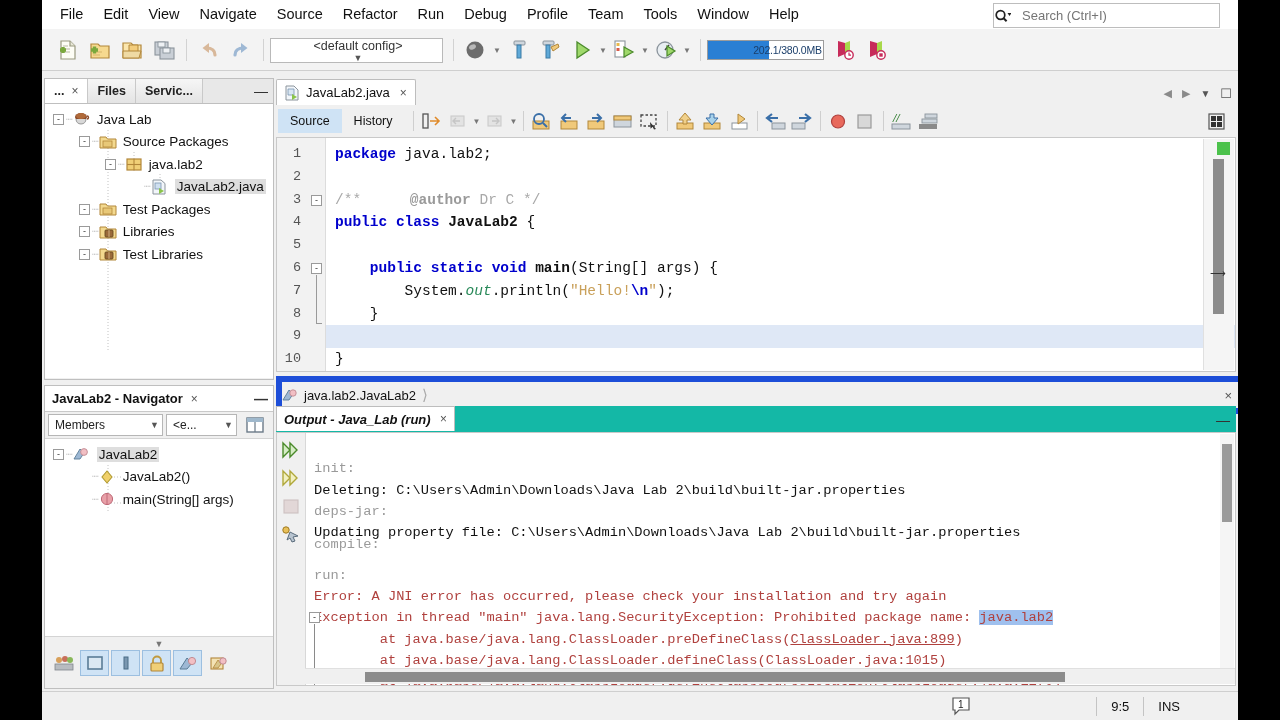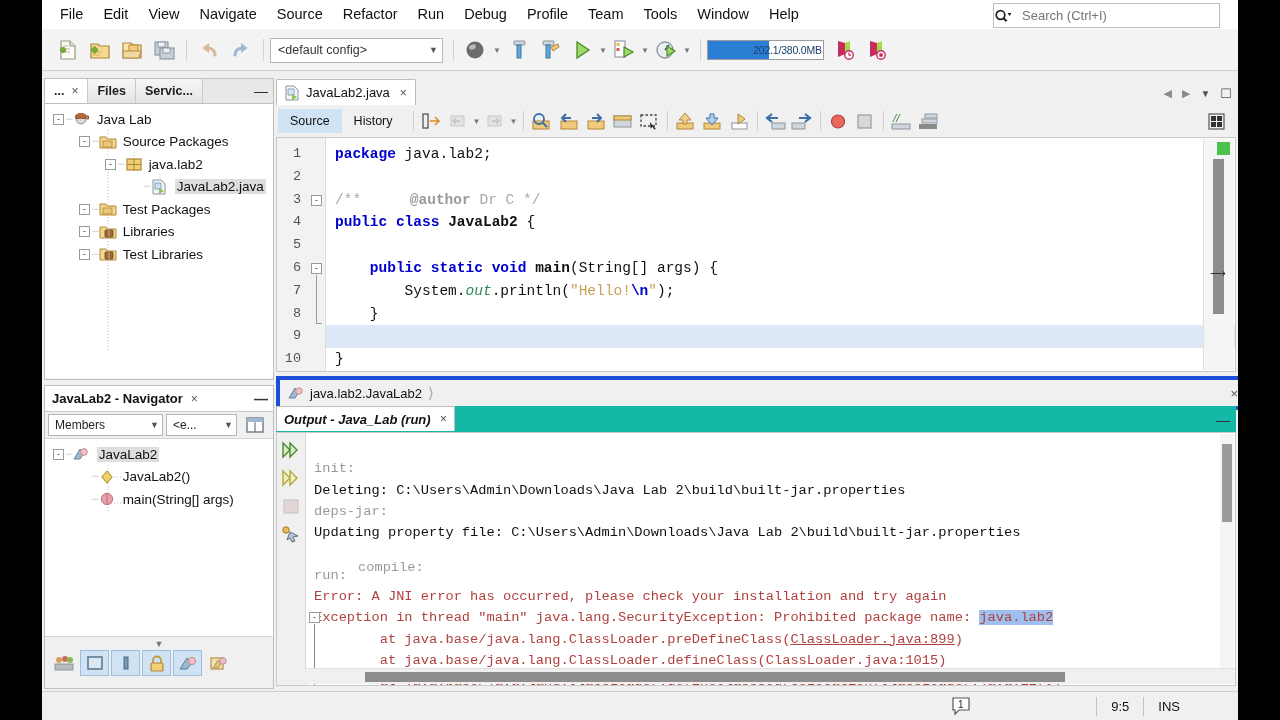--- a/index.html
+++ b/index.html
@@ -15,21 +15,21 @@
   .searchbox{position:absolute;right:18px;top:3px;width:225px;height:23px;background:#fff;border:1px solid #bdbdbd;display:flex;align-items:center;}
   .searchbox .qi{width:26px;text-align:center;font-size:13px;color:#222;}
   .searchbox input{border:0;outline:0;font-size:13px;color:#9a9a9a;background:transparent;width:185px;font-family:"Liberation Sans",sans-serif;}
 
   
   .toolbar{position:absolute;left:0;top:29px;width:1196px;height:41px;background:#f3f3f3;border-bottom:1px solid #cfcfcf;}
   .tb{position:absolute;top:5px;height:32px;display:flex;align-items:center;}
   .tbtn{width:30px;height:30px;margin:0 1px;display:flex;align-items:center;justify-content:center;}
   .sep{width:1px;height:22px;background:#d2d2d2;margin:0 6px;}
   .combo{width:160px;height:23px;background:#fff;border:1px solid #b9b9b9;display:flex;align-items:center;
-         padding:0 4px 0 7px;font-size:12.5px;color:#333;justify-content:space-between;}
+         padding:0 4px 0 7px;font-size:12.5px;color:#333;justify-content:space-between;flex-direction:column;}
   .caret{font-size:9px;color:#555;}
   .smallarrow{font-size:8px;color:#777;width:10px;text-align:center;}
   .mem{width:115px;height:18px;border:1px solid #9c9c9c;background:#fff;position:relative;overflow:hidden;}
   .mem .fill{position:absolute;left:0;top:0;bottom:0;width:60%;background:#2a7fd4;}
   .mem .txt{position:absolute;left:0;right:0;top:0;bottom:0;display:flex;align-items:center;justify-content:center;
             font-size:10.5px;color:#1b3f6b;letter-spacing:-0.2px;padding-left:44px;}
 
   
   .leftdock{position:absolute;left:2px;top:78px;width:228px;height:300px;background:#f0f0f0;border:1px solid #bfbfbf;}
   .ptabs{height:24px;display:flex;align-items:stretch;background:#e8e8e8;border-bottom:1px solid #bfbfbf;}
@@ -80,22 +80,22 @@
             font-family:"Liberation Mono",monospace;font-size:14.5px;}
   .ln{position:absolute;right:4px;font-size:13.5px;color:#555;font-family:"Liberation Mono",monospace;}
   .cl{position:absolute;left:0;right:0;height:22.8px;white-space:pre;line-height:22.8px;padding-left:9px;}
   .hl{background:#dfe8f6;}
   .vsb{position:absolute;right:1px;top:1px;bottom:1px;width:30px;background:#f5f5f5;border-left:1px solid #e0e0e0;}
   .vsb .thumb{position:absolute;left:9px;top:20px;width:11px;height:155px;background:#8c8c8c;}
   .okbox{position:absolute;right:4px;top:3px;width:13px;height:13px;background:#4cc24c;}
   .fold{position:absolute;left:4px;width:11px;height:11px;border:1px solid #9a9a9a;background:#fff;
         font-size:9px;line-height:9px;text-align:center;color:#333;box-sizing:border-box;}
   .foldline{position:absolute;left:9px;width:1px;background:#9a9a9a;}
-  .bcrumb{position:absolute;left:234px;top:376px;width:958px;height:26px;background:#f0f0f0;border:4px solid #1d4ed8;
-          display:flex;align-items:center;padding-left:8px;font-size:13px;color:#111;}
+  .bcrumb{position:absolute;left:234px;top:376px;width:958px;height:26px;background:#f0f0f0;border:6px solid #1d4ed8;
+          display:flex;align-items:center;font-size:13px;color:#111;}
 
   
   .output{position:absolute;left:234px;top:406px;width:960px;height:282px;}
   .outtabs{height:26px;display:flex;align-items:flex-start;background:#14b8a6;position:relative;font-style:italic;}
   .outtab{height:24px;display:flex;align-items:center;padding:0 7px;background:#fff;border:1px solid #bdbdbd;
           border-bottom:none;font-size:13px;font-weight:bold;color:#111;}
   .outtab .x{margin-left:9px;font-size:12px;color:#555;font-weight:normal;}
   .outmin{position:absolute;right:6px;bottom:4px;font-size:14px;color:#333;}
   .outbody{position:relative;height:252px;background:#fff;border:1px solid #c9c9c9;overflow:hidden;}
   .outgut{position:absolute;left:0;top:0;width:28px;height:100%;background:#f0f0f0;border-right:1px solid #d8d8d8;}
@@ -723,21 +723,21 @@
               <circle cx="5" cy="5" r="3.2" fill="#e8c05a" stroke="#a07a20" stroke-width="1"></circle>
               <path d="M9 7l8 4-5 1 2 4-3 1-2-4-3 2z" fill="#b8c4d0" stroke="#5a6c7c" stroke-width="1"></path>
             </svg>
         </div>
       </div>
       <div class="outtext" id="out-text">
           <div class="ol" style="top: 25.3px; color: rgb(154, 154, 154);"><span>init:</span></div>
           <div class="ol" style="top: 46.6px; color: rgb(17, 17, 17);"><span>Deleting: C:\Users\Admin\Downloads\Java Lab 2\build\built-jar.properties</span></div>
           <div class="ol" style="top: 67.9px; color: rgb(154, 154, 154);"><span>deps-jar:</span></div>
           <div class="ol" style="top: 89.2px; color: rgb(17, 17, 17);"><span>Updating property file: C:\Users\Admin\Downloads\Java Lab 2\build\built-jar.properties</span></div>
-          <div class="ol" style="top: 124px; color: rgb(154, 154, 154); margin-left: 44px;"><span>compile:</span></div>
+          <div class="ol" style="top: 101px; color: rgb(154, 154, 154);"><span>compile:</span></div>
           <div class="ol" style="top: 131.8px; color: rgb(154, 154, 154);"><span>run:</span></div>
           <div class="ol" style="top: 153.1px; color: rgb(176, 65, 62);"><span>Error: A JNI error has occurred, please check your installation and try again</span></div>
           <div class="ol" style="top: 174.4px; color: rgb(176, 65, 62);"><span>Exception in thread "main" java.lang.SecurityException: Prohibited package name: </span><span class="sel">java.lab2</span></div>
           <div class="ol" style="top: 195.7px; color: rgb(176, 65, 62);"><span>        at java.base/java.lang.ClassLoader.preDefineClass(</span><span class="uline">ClassLoader.java:899</span><span>)</span></div>
           <div class="ol" style="top: 217px; color: rgb(176, 65, 62);"><span>        at java.base/java.lang.ClassLoader.defineClass(</span><span>ClassLoader.java:1015</span><span>)</span></div>
           <div class="ol" style="top: 238.3px; color: rgb(176, 65, 62);"><span>        at java.base/java.lang.ClassLoader.defineClassSourceLocation(ClassLoader.java:1170)</span></div>
         </div>
       <div id="out-folds">
           <div class="ofold" style="top: 179.4px;">-</div>
           <div class="ofline" style="top: 191.4px; height: 63.9px;"></div>

